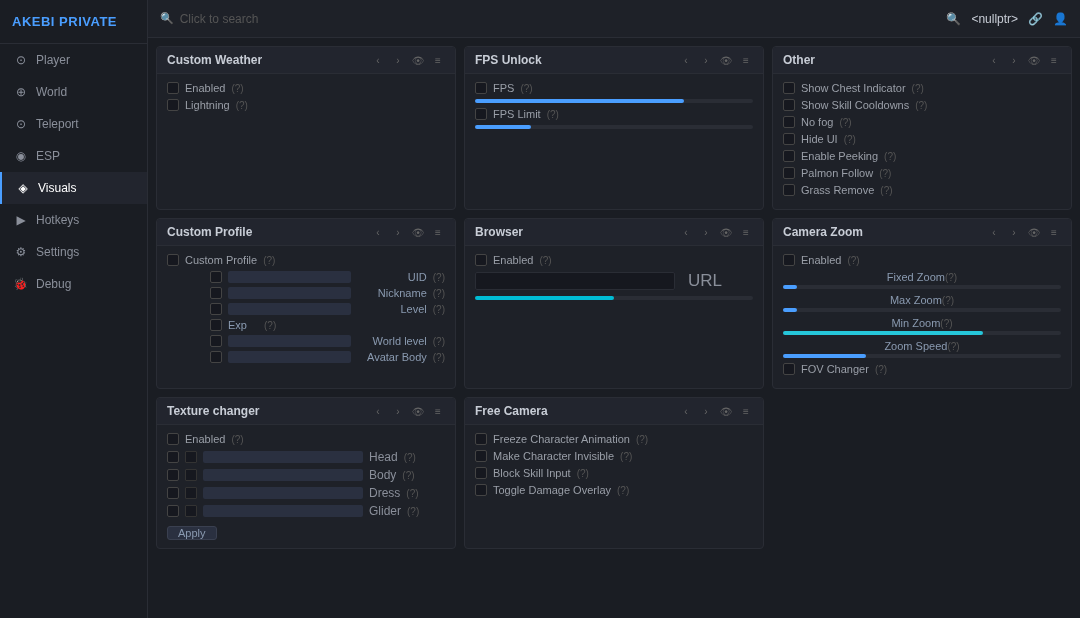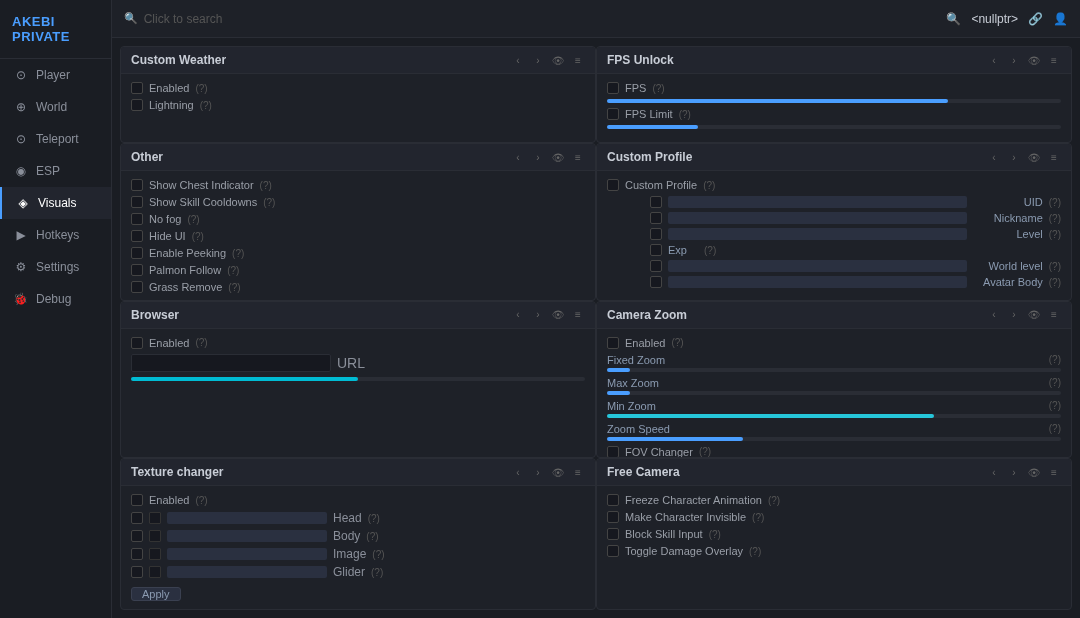--- a/index.html
+++ b/index.html
@@ -8,21 +8,21 @@
       color: #c8cdd6;
       font-family: 'Segoe UI', Arial, sans-serif;
       font-size: 12px;
       display: flex;
       height: 618px;
       overflow: hidden;
     }
 
     
     .sidebar {
-      width: 112px;
+      width: 148px;
       background: #1a1d23;
       border-right: 1px solid #2a2d35;
       display: flex;
       flex-direction: column;
       flex-shrink: 0;
     }
     .sidebar-logo {
       padding: 14px 12px;
       font-weight: 700;
       font-size: 13px;
@@ -90,21 +90,22 @@
       font-size: 12px;
     }
     .topbar-right .user-name { color: #c8cdd6; }
 
     
     .content {
       flex: 1;
       overflow-y: auto;
       padding: 8px;
       display: grid;
-      grid-template-columns: 1fr 1fr;
+      grid-template-columns: 1fr 1fr 1fr;
+      gap: 8px;
       align-content: start;
     }
     .content::-webkit-scrollbar { width: 6px; }
     .content::-webkit-scrollbar-track { background: #1a1d23; }
     .content::-webkit-scrollbar-thumb { background: #3a3d45; border-radius: 3px; }
 
     
     .panel {
       background: #1e2128;
       border: 1px solid #2a2d35;
@@ -203,23 +204,24 @@
       flex: 1;
       height: 18px;
       background: #16181f;
       border: 1px solid #2a2d35;
       border-radius: 2px;
       padding: 0 4px;
       font-size: 11px;
       color: #c8cdd6;
     }
     .input-label {
-      font-size: 14px;
+      font-size: 17px;
       color: #8a8f9a;
       white-space: nowrap;
+      margin-left: 7px;
     }
 
     
     .texture-row {
       display: flex;
       align-items: center;
       gap: 6px;
       margin-bottom: 4px;
     }
     .texture-swatch {
@@ -258,21 +260,21 @@
     
     .zoom-row {
       margin-bottom: 5px;
     }
     .zoom-label {
       font-size: 11px;
       color: #8a9ab0;
       margin-bottom: 2px;
       display: flex;
       align-items: center;
-      justify-content: space-between;
+      justify-content: center;
     }
     .zoom-label .help { color: #555; font-size: 10px; }
 
     
     .profile-row {
       display: flex;
       align-items: center;
       gap: 6px;
       margin-bottom: 4px;
       padding-left: 43px;
@@ -638,21 +640,21 @@
           <div class="fake-checkbox"></div>
           <div class="texture-swatch"></div>
           <div class="texture-bar"></div>
           <span class="texture-name">Body</span>
           <span class="texture-help">(?)</span>
         </div>
         <div class="texture-row">
           <div class="fake-checkbox"></div>
           <div class="texture-swatch"></div>
           <div class="texture-bar"></div>
-          <span class="texture-name">Image</span>
+          <span class="texture-name">Dress</span>
           <span class="texture-help">(?)</span>
         </div>
         <div class="texture-row">
           <div class="fake-checkbox"></div>
           <div class="texture-swatch"></div>
           <div class="texture-bar"></div>
           <span class="texture-name">Glider</span>
           <span class="texture-help">(?)</span>
         </div>
         <button class="apply-btn">Apply</button>

